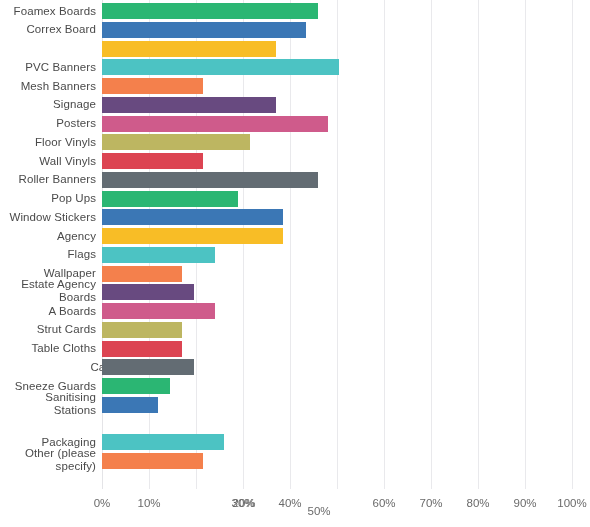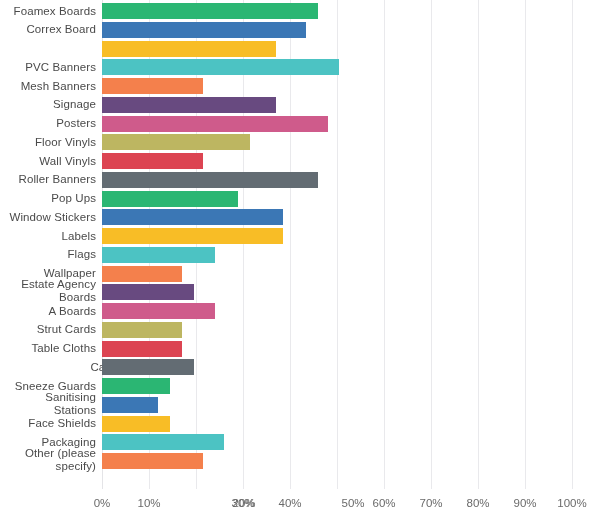--- a/index.html
+++ b/index.html
@@ -160,21 +160,21 @@
       </div>
       <div class="row" style="top: 190.5px; height: 16px;">
         <div class="row-label">Pop Ups</div>
         <div class="bar" title="Pop Ups: 29%" style="width: 136.3px; background: rgb(43, 182, 115); height: 16px;"></div>
       </div>
       <div class="row" style="top: 209.25px; height: 16px;">
         <div class="row-label">Window Stickers</div>
         <div class="bar" title="Window Stickers: 38.5%" style="width: 180.95px; background: rgb(59, 119, 181); height: 16px;"></div>
       </div>
       <div class="row" style="top: 228px; height: 16px;">
-        <div class="row-label">Labels</div>
+        <div class="row-label">Agency</div>
         <div class="bar" title="Labels: 38.5%" style="width: 180.95px; background: rgb(248, 189, 38); height: 16px;"></div>
       </div>
       <div class="row" style="top: 246.75px; height: 16px;">
         <div class="row-label">Flags</div>
         <div class="bar" title="Flags: 24%" style="width: 112.8px; background: rgb(76, 195, 195); height: 16px;"></div>
       </div>
       <div class="row" style="top: 265.5px; height: 16px;">
         <div class="row-label">Wallpaper</div>
         <div class="bar" title="Wallpaper: 17%" style="width: 79.9px; background: rgb(244, 128, 76); height: 16px;"></div>
       </div>
@@ -200,43 +200,39 @@
         <div class="bar" title="Canvas: 19.5%" style="width: 91.65px; background: rgb(99, 108, 115); height: 16px;"></div>
       </div>
       <div class="row" style="top: 378px; height: 16px;">
         <div class="row-label">Sneeze Guards</div>
         <div class="bar" title="Sneeze Guards: 14.5%" style="width: 68.15px; background: rgb(43, 182, 115); height: 16px;"></div>
       </div>
       <div class="row" style="top: 396.75px; height: 16px;">
         <div class="row-label" style="top: -6px; position: absolute;">Sanitising
 Stations</div>
         <div class="bar" title="Sanitising Stations: 12%" style="width: 56.4px; background: rgb(59, 119, 181); height: 16px;"></div>
-      </div>
-      <div class="row" style="top: 415.5px; height: 16px;">
-        <div class="row-label">Face Shields</div>
-        <div class="bar" title="Face Shields: 14.5%" style="width: 68.15px; background: rgb(248, 189, 38); height: 16px;"></div>
       </div>
       <div class="row" style="top: 434.25px; height: 16px;">
         <div class="row-label">Packaging</div>
         <div class="bar" title="Packaging: 26%" style="width: 122.2px; background: rgb(76, 195, 195); height: 16px;"></div>
       </div>
       <div class="row" style="top: 453px; height: 16px;">
         <div class="row-label" style="top: -6px; position: absolute;">Other (please
 specify)</div>
         <div class="bar" title="Other (please specify): 21.5%" style="width: 101.05px; background: rgb(244, 128, 76); height: 16px;"></div>
       </div>
     </div>
 
   <div class="x-axis" id="x-axis">
       <div class="x-tick" style="left: 102px;">0%</div>
       <div class="x-tick" style="left: 149px;">10%</div>
       <div class="x-tick" style="left: 212px; margin-left: 32px;">20%</div>
       <div class="x-tick" style="left: 243px;">30%</div>
       <div class="x-tick" style="left: 290px;">40%</div>
-      <div class="x-tick" style="left: 353px;">50%</div>
+      <div class="x-tick" style="left: 319px; margin-top: 8px;">50%</div>
       <div class="x-tick" style="left: 384px;">60%</div>
       <div class="x-tick" style="left: 431px;">70%</div>
       <div class="x-tick" style="left: 478px;">80%</div>
       <div class="x-tick" style="left: 525px;">90%</div>
       <div class="x-tick" style="left: 572px;">100%</div>
     </div>
 
 </div>
 
 </body></html>

